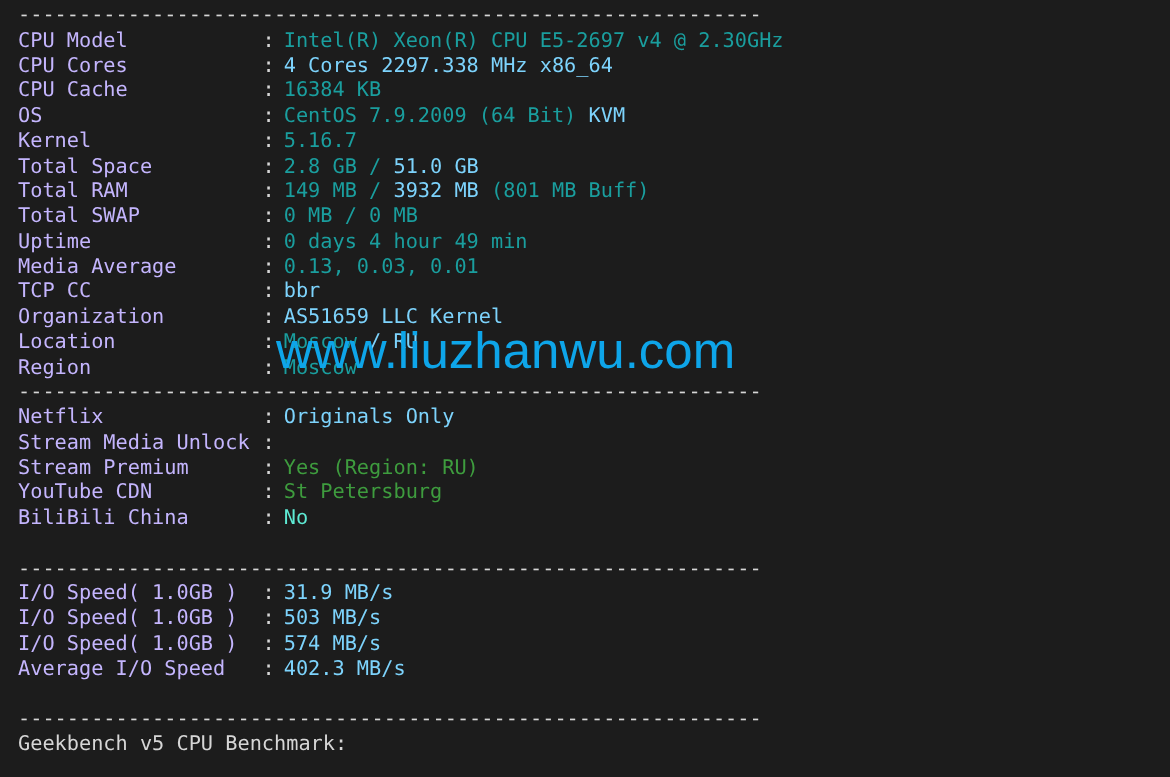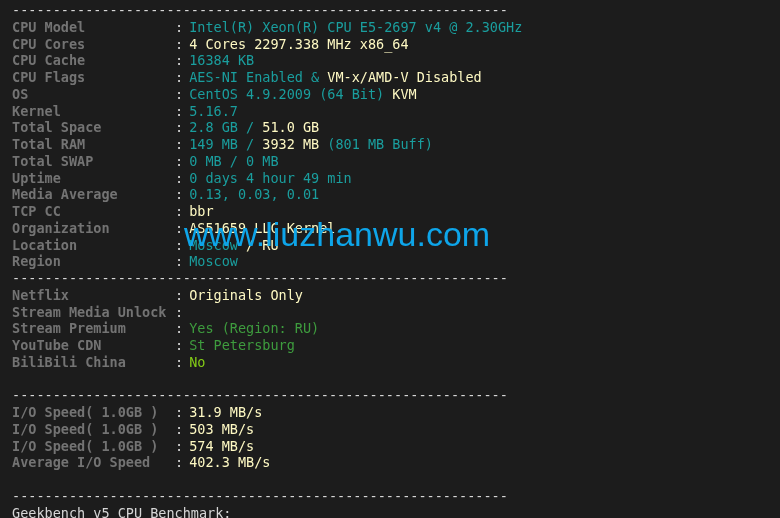--- a/index.html
+++ b/index.html
@@ -26,31 +26,30 @@
     padding: 2px 0 0 0;
   }
   .row {
     height: 16.75px;
     white-space: pre;
     padding-left: 12px;
   }
   .label {
     display: inline-block;
     width: 163px;
-    color: #737373;
-    font-weight: bold;
+    color: #c4b5fd;
   }
   .colon {
     color: #d6d6d6;
   }
   .val { padding-left: 6px; }
   .c-cyan   { color: #1a9e9e; text-align: right; }
-  .c-yellow { color: #fef9c3; }
+  .c-yellow { color: #7dd3fc; }
   .c-green  { color: #3e9c3e; }
-  .c-red    { color: #84cc16; }
+  .c-red    { color: #5eead4; }
 
   .divider {
     height: 16.75px;
     white-space: pre;
     padding-left: 12px;
     color: #d6d6d6;
     letter-spacing: 0px;
   }
   .plain {
     height: 16.75px;
@@ -78,22 +77,21 @@
 
 <div id="terminal">
   <div class="lines">
 
     <div class="divider">-------------------------------------------------------------</div>
 
     <div id="sec-system">
         <div class="row"><span class="label">CPU Model</span><span class="colon">:</span><span class="val"><span class="c-cyan">Intel(R) Xeon(R) CPU E5-2697 v4 @ 2.30GHz</span></span></div>
         <div class="row"><span class="label">CPU Cores</span><span class="colon">:</span><span class="val"><span class="c-yellow">4 Cores 2297.338 MHz x86_64</span></span></div>
         <div class="row"><span class="label">CPU Cache</span><span class="colon">:</span><span class="val"><span class="c-cyan">16384 KB</span></span></div>
-        <div class="row"><span class="label">CPU Flags</span><span class="colon">:</span><span class="val"><span class="c-cyan">AES-NI Enabled &amp; </span><span class="c-yellow">VM-x/AMD-V Disabled</span></span></div>
-        <div class="row"><span class="label">OS</span><span class="colon">:</span><span class="val"><span class="c-cyan">CentOS 4.9.2009 (64 Bit) </span><span class="c-yellow">KVM</span></span></div>
+        <div class="row"><span class="label">OS</span><span class="colon">:</span><span class="val"><span class="c-cyan">CentOS 7.9.2009 (64 Bit) </span><span class="c-yellow">KVM</span></span></div>
         <div class="row"><span class="label">Kernel</span><span class="colon">:</span><span class="val"><span class="c-cyan">5.16.7</span></span></div>
         <div class="row"><span class="label">Total Space</span><span class="colon">:</span><span class="val"><span class="c-cyan">2.8 GB / </span><span class="c-yellow">51.0 GB</span></span></div>
         <div class="row"><span class="label">Total RAM</span><span class="colon">:</span><span class="val"><span class="c-cyan">149 MB / </span><span class="c-yellow">3932 MB</span><span class="c-cyan"> (801 MB Buff)</span></span></div>
         <div class="row"><span class="label">Total SWAP</span><span class="colon">:</span><span class="val"><span class="c-cyan">0 MB / 0 MB</span></span></div>
         <div class="row"><span class="label">Uptime</span><span class="colon">:</span><span class="val"><span class="c-cyan">0 days 4 hour 49 min</span></span></div>
         <div class="row"><span class="label">Media Average</span><span class="colon">:</span><span class="val"><span class="c-cyan">0.13, 0.03, 0.01</span></span></div>
         <div class="row"><span class="label">TCP CC</span><span class="colon">:</span><span class="val"><span class="c-yellow">bbr</span></span></div>
         <div class="row"><span class="label">Organization</span><span class="colon">:</span><span class="val"><span class="c-yellow">AS51659 LLC Kernel</span></span></div>
         <div class="row"><span class="label">Location</span><span class="colon">:</span><span class="val"><span class="c-cyan">Moscow </span><span class="c-yellow">/ RU</span></span></div>
         <div class="row"><span class="label">Region</span><span class="colon">:</span><span class="val"><span class="c-cyan">Moscow</span></span></div>

